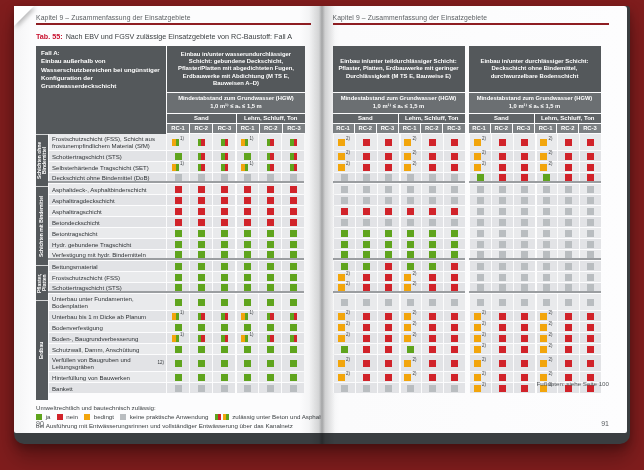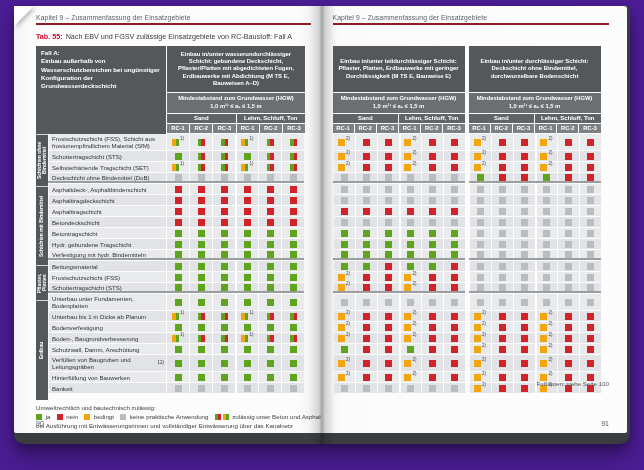--- a/index.html
+++ b/index.html
@@ -1,17 +1,17 @@
 <!DOCTYPE html>
 <html><head>
 <meta charset="utf-8">
 <style>
   html,body{margin:0;padding:0;background:#ffffff;}
   *{box-sizing:border-box;font-family:"Liberation Sans","DejaVu Sans",sans-serif;}
-  #stage{position:relative;width:644px;height:470px;background:#4c1d95;overflow:hidden;}
+  #stage{position:relative;width:644px;height:470px;background:#7f1d1d;overflow:hidden;}
 
   
   #book{position:absolute;left:14px;top:6px;width:616px;height:438px;
         background:#3a3e41;border-radius:3px 3px 10px 10px;
         box-shadow:0 14px 22px rgba(0,0,0,.30), 0 4px 8px rgba(0,0,0,.25);}
   #pages{position:absolute;left:0;top:0;right:3px;bottom:11px;display:flex;}
   .page{position:relative;width:50%;height:100%;background:#fbfbfc;overflow:hidden;}
   .page.left{border-radius:3px 0 0 2px;background:linear-gradient(90deg,#f4f4f5 0,#fcfcfd 6%,#fcfcfd 93%,#e9eaeb 100%);}
   .page.right{border-radius:0 3px 2px 0;background:linear-gradient(90deg,#e9eaeb 0,#fbfbfc 6%,#fdfdfe 100%);}
   #gutter{position:absolute;left:50%;top:0;width:26px;height:100%;margin-left:-13px;

